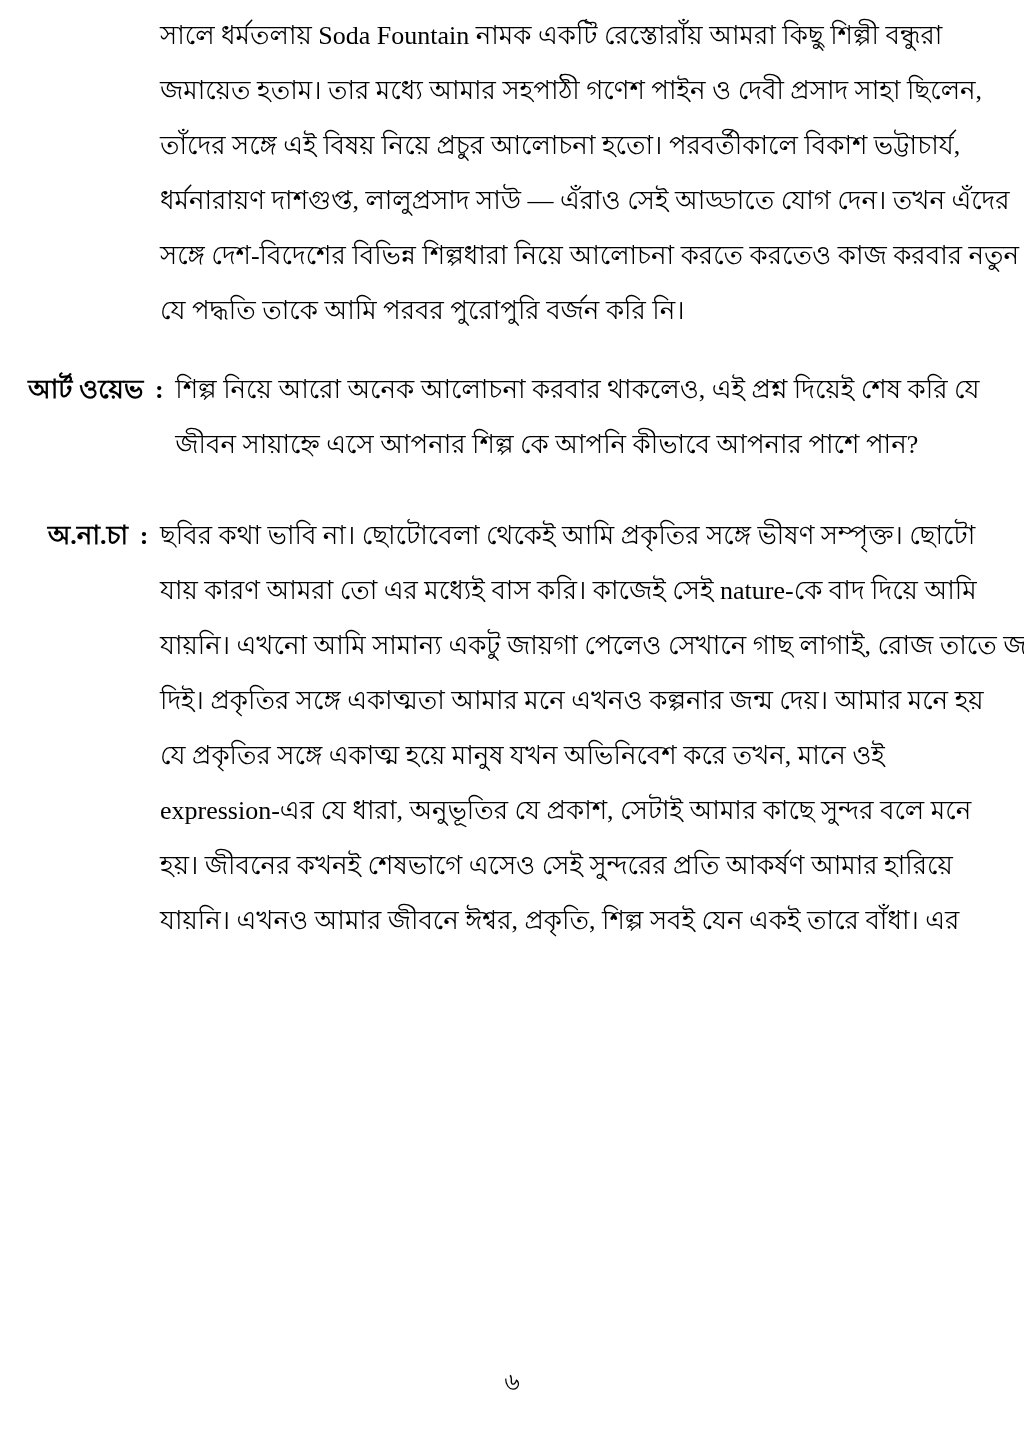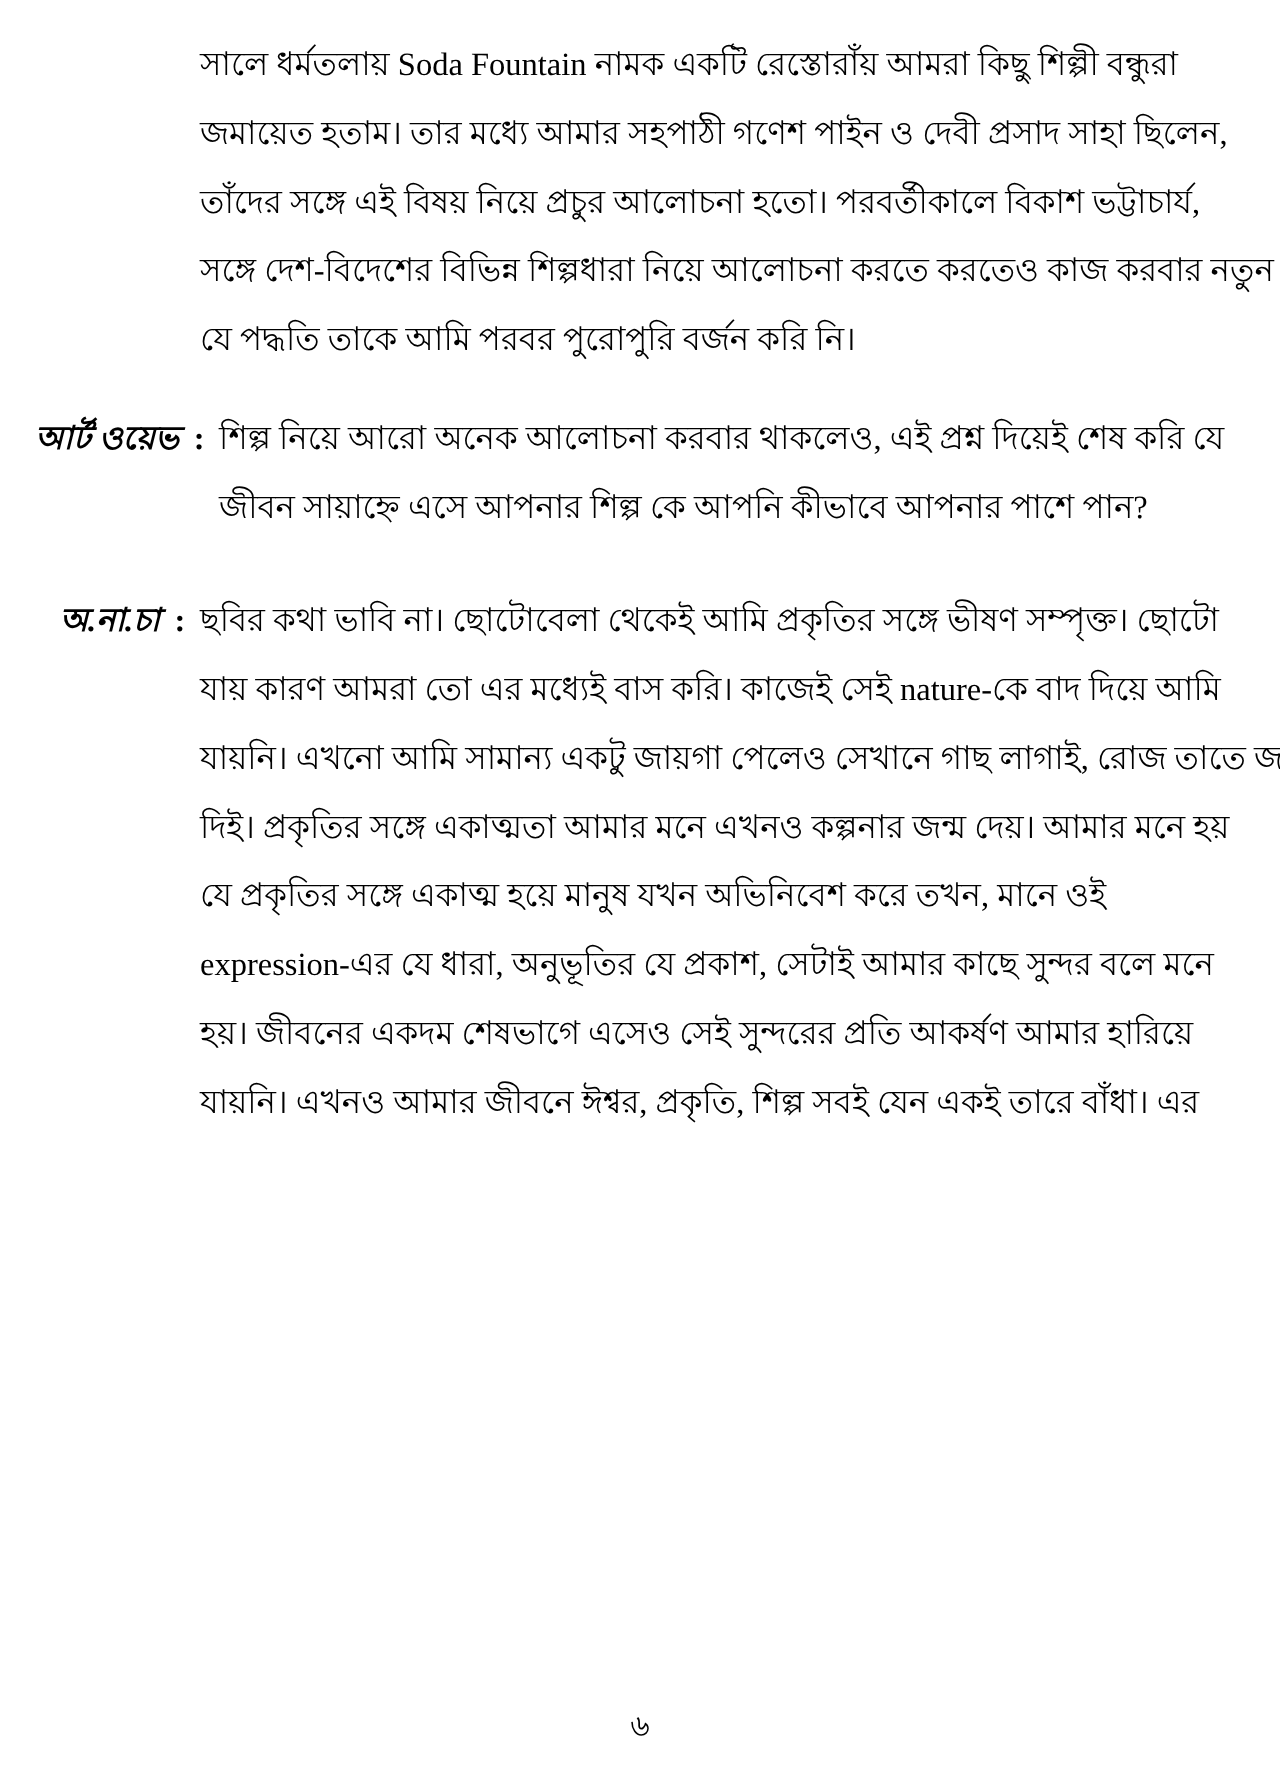--- a/index.html
+++ b/index.html
@@ -23,42 +23,41 @@
   }
 
   .text-line {
     height: 55px;
     line-height: 55px;
     white-space: nowrap;
   }
 
   
   .para-cont {
-    padding-top: 24px;
+    padding-top: 8px;
     margin-left: 160px;
     margin-right: 4px;
   }
 
   
   .qa-block {
     display: flex;
     align-items: flex-start;
   }
   .qa-block.q { margin-top: 24px; }
   .qa-block.a { margin-top: 36px; }
 
   .qa-speaker {
     flex: 0 0 100px;
     margin-left: 28px;
     text-align: right;
     font-weight: 700;
     height: 55px;
     line-height: 55px;
     white-space: nowrap;
-    font-style: italic;
   }
 
   .qa-colon {
     flex: 0 0 32px;
     text-align: center;
     font-weight: 700;
     height: 55px;
     line-height: 55px;
   }
 
@@ -79,20 +78,21 @@
 </style>
 </head>
 <body>
 
 <div class="page">
 
   <div class="para-cont">
     <div class="text-line">সালে ধর্মতলায় Soda Fountain নামক একটি রেস্তোরাঁয় আমরা কিছু শিল্পী বন্ধুরা</div>
     <div class="text-line">জমায়েত হতাম। তার মধ্যে আমার সহপাঠী গণেশ পাইন ও দেবী প্রসাদ সাহা ছিলেন,</div>
     <div class="text-line">তাঁদের সঙ্গে এই বিষয় নিয়ে প্রচুর আলোচনা হতো। পরবর্তীকালে বিকাশ ভট্টাচার্য,</div>
+    <div class="text-line">ধর্মনারায়ণ দাশগুপ্ত, লালুপ্রসাদ সাউ — এঁরাও সেই আড্ডাতে যোগ দেন। তখন এঁদের</div>
     <div class="text-line">সঙ্গে দেশ-বিদেশের বিভিন্ন শিল্পধারা নিয়ে আলোচনা করতে করতেও কাজ করবার নতুন</div>
     <div class="text-line">যে পদ্ধতি তাকে আমি পরবর পুরোপুরি বর্জন করি নি।</div>
   </div>
 
   <div class="qa-block q">
     <div class="qa-speaker">আর্ট ওয়েভ</div>
     <div class="qa-colon">:</div>
     <div class="qa-text">
       <div class="text-line">শিল্প নিয়ে আরো অনেক আলোচনা করবার থাকলেও, এই প্রশ্ন দিয়েই শেষ করি যে</div>
       <div class="text-line">জীবন সায়াহ্নে এসে আপনার শিল্প কে আপনি কীভাবে আপনার পাশে পান?</div>
@@ -102,20 +102,20 @@
   <div class="qa-block a">
     <div class="qa-speaker">অ.না.চা</div>
     <div class="qa-colon">:</div>
     <div class="qa-text">
       <div class="text-line">ছবির কথা ভাবি না। ছোটোবেলা থেকেই আমি প্রকৃতির সঙ্গে ভীষণ সম্পৃক্ত। ছোটো</div>
       <div class="text-line">যায় কারণ আমরা তো এর মধ্যেই বাস করি। কাজেই সেই nature-কে বাদ দিয়ে আমি</div>
       <div class="text-line">যায়নি। এখনো আমি সামান্য একটু জায়গা পেলেও সেখানে গাছ লাগাই, রোজ তাতে জল</div>
       <div class="text-line">দিই। প্রকৃতির সঙ্গে একাত্মতা আমার মনে এখনও কল্পনার জন্ম দেয়। আমার মনে হয়</div>
       <div class="text-line">যে প্রকৃতির সঙ্গে একাত্ম হয়ে মানুষ যখন অভিনিবেশ করে তখন, মানে ওই</div>
       <div class="text-line">expression-এর যে ধারা, অনুভূতির যে প্রকাশ, সেটাই আমার কাছে সুন্দর বলে মনে</div>
-      <div class="text-line">হয়। জীবনের একদম শেষভাগে এসেও সেই সুন্দরের প্রতি আকর্ষণ আমার হারিয়ে</div>
+      <div class="text-line">হয়। জীবনের কখনই শেষভাগে এসেও সেই সুন্দরের প্রতি আকর্ষণ আমার হারিয়ে</div>
       <div class="text-line">যায়নি। এখনও আমার জীবনে ঈশ্বর, প্রকৃতি, শিল্প সবই যেন একই তারে বাঁধা। এর</div>
     </div>
   </div>
 
   <div class="page-number">৬</div>
 
 </div>
 
 </body></html>

